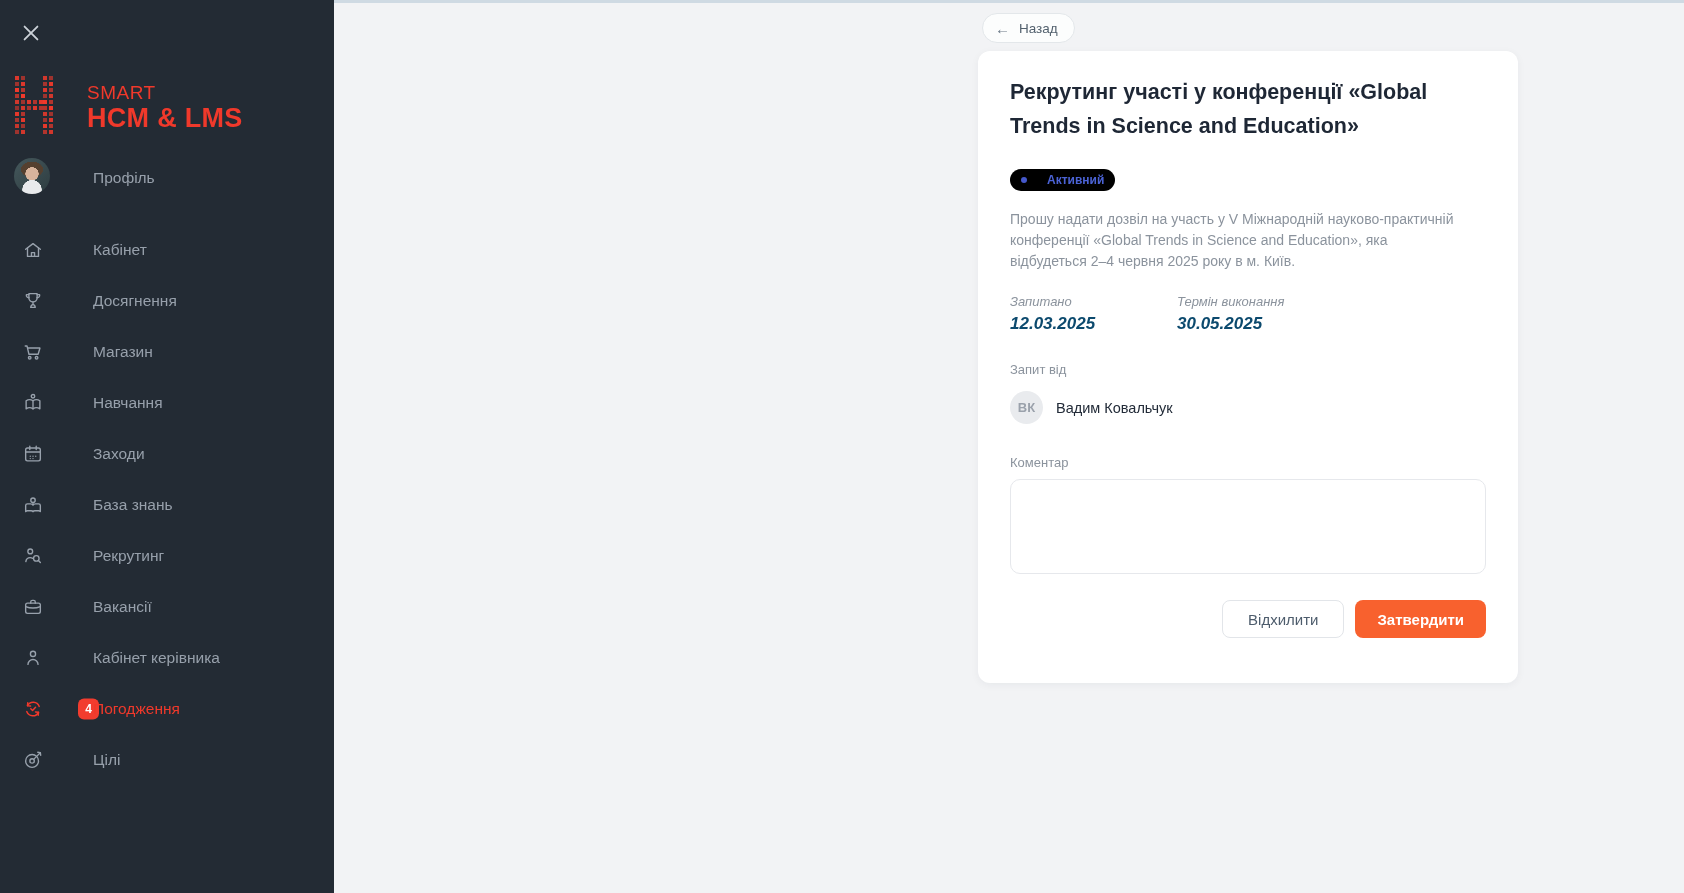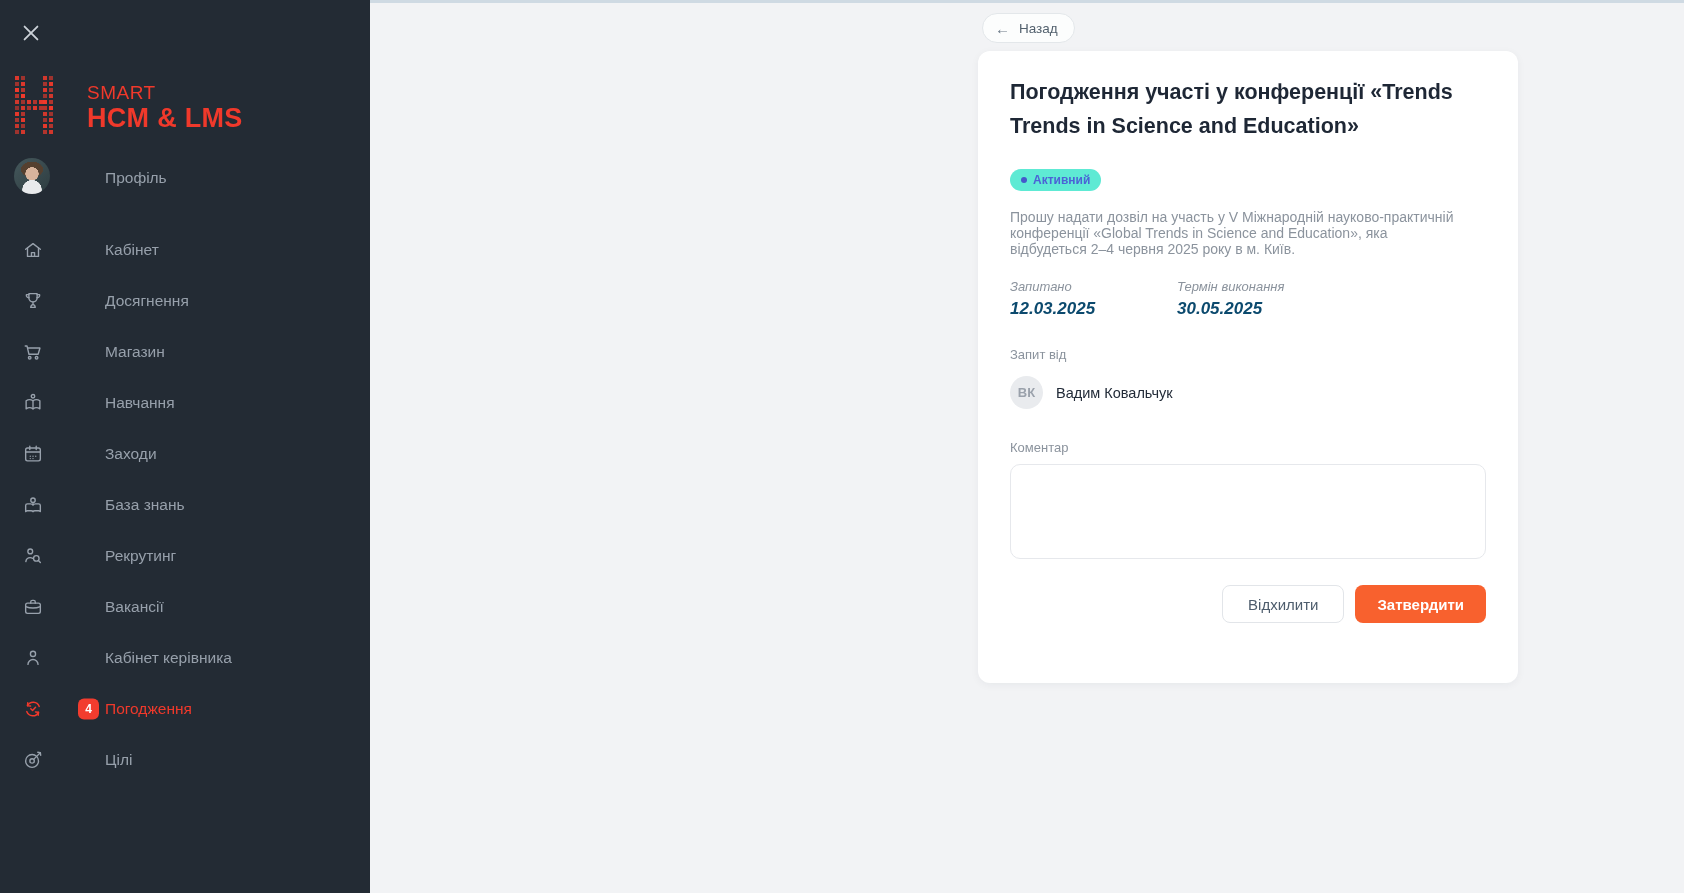--- a/index.html
+++ b/index.html
@@ -2,36 +2,36 @@
 <html><head>
 <meta charset="utf-8">
 <style>
   * { margin:0; padding:0; box-sizing:border-box; }
   html,body { width:1684px; height:893px; overflow:hidden;
     font-family:"Liberation Sans", sans-serif; background:#f2f3f5; }
 
   .topstrip { position:absolute; left:334px; top:0; right:0; height:3px; background:#cfdae3; }
 
   
-  .sidebar { position:absolute; left:0; top:0; width:370px; height:893px; background:#232b34; }
+  .sidebar { position:absolute; left:0; top:0; width:334px; height:893px; background:#232b34; }
   .close-btn { position:absolute; left:20px; top:22px; width:22px; height:22px; cursor:pointer; }
   .logo { position:absolute; left:15px; top:76px; display:flex; align-items:center; }
   .logo-text { margin-left:34px; color:#f0392b; }
   .logo-line1 { font-size:19px; font-weight:500; letter-spacing:.5px; line-height:22px; }
   .logo-line2 { font-size:27px; font-weight:700; letter-spacing:.3px; line-height:28px; }
 
   .profile-row { position:absolute; left:0; top:158px; width:334px; height:40px; cursor:pointer; }
   .profile-avatar { position:absolute; left:14px; top:0; width:36px; height:36px; border-radius:50%;
     background:
       radial-gradient(circle at 50% 88%, #e8eaec 0 26%, transparent 27%),
       radial-gradient(circle at 50% 44%, #d9b49c 0 24%, transparent 25%),
       radial-gradient(ellipse 58% 42% at 50% 32%, #55402f 0 52%, transparent 53%),
       linear-gradient(140deg, #45585c, #2d3c40);
   }
-  .profile-label, .nav-label { position:absolute; left:105px; top:50%; transform:translateY(-50%);
+  .profile-label, .nav-label { position:absolute; left:93px; top:50%; transform:translateY(-50%);
     font-size:15.5px; color:#97a0ab; }
 
   .nav { position:absolute; left:0; top:224px; width:334px; }
   .nav-item { position:relative; height:51px; cursor:pointer; }
   .nav-icon { position:absolute; left:22px; top:50%; transform:translateY(-50%); width:22px; height:22px; }
   .nav-item.active .nav-label { color:#f0392b; }
   .nav-badge { position:absolute; left:78px; top:50%; transform:translateY(-50%);
     min-width:21px; height:21px; border-radius:6px; background:#f23c2e; color:#fff;
     font-size:12px; font-weight:700; display:flex; align-items:center; justify-content:center; padding:0 5px; }
 
@@ -39,26 +39,26 @@
   .back-btn { position:absolute; left:982px; top:13px; height:30px; padding:0 16px 0 12px;
     display:flex; align-items:center; gap:9px; background:#fcfdfd; border:1px solid #e3e7ea;
     border-radius:15px; cursor:pointer; }
   .back-arrow { color:#6b7987; font-size:15px; line-height:1; }
   .back-label { font-size:13.5px; color:#53616e; }
 
   .card { position:absolute; left:978px; top:51px; width:540px; height:632px; background:#ffffff;
     border-radius:12px; box-shadow:0 2px 8px rgba(25,35,55,.05); padding:24px 32px; }
 
   .card-title { font-size:21.5px; line-height:34px; font-weight:700; color:#1e2735; }
-  .status-badge { display:inline-flex; align-items:center; gap:6px; margin-top:26px;
-    background:#5eead4; color:#4b63d6; border-radius:20px; padding:4px 11px;
+  .status-badge { display:inline-flex; align-items:center; gap:20px; margin-top:26px;
+    background:#000000; color:#4b63d6; border-radius:20px; padding:4px 11px;
     font-size:12px; font-weight:600; }
   .status-dot { width:6px; height:6px; border-radius:50%; background:#4558cb; }
 
-  .card-desc { margin-top:18px; width:452px; font-size:14px; line-height:16px; color:#8b939d; }
+  .card-desc { margin-top:18px; width:452px; font-size:14px; line-height:21px; color:#8b939d; }
 
   .dates-row { margin-top:22px; display:flex;font-style:italic; }
   .date-col { width:167px; }
   .field-label { font-size:13px; color:#8b939d; }
   .date-value { margin-top:5px; font-size:17px; font-weight:700; color:#0c4a6e; }
 
   .from-label { margin-top:28px; font-size:13px; color:#8b939d; }
   .requester-row { margin-top:14px; display:flex; align-items:center; }
   .requester-avatar { width:33px; height:33px; border-radius:50%; background:#e9ebee;
     display:flex; align-items:center; justify-content:center;
@@ -284,21 +284,21 @@
 
   </div>
 </div>
 
 <div class="back-btn">
   <span class="back-arrow">←</span>
   <span class="back-label">Назад</span>
 </div>
 
 <div class="card">
-  <div class="card-title">Погодження участі у конференції «Trends Trends in Science and Education»</div>
+  <div class="card-title">Рекрутинг участі у конференції «Global Trends in Science and Education»</div>
 
   <div>
     <span class="status-badge">
       <span class="status-dot"></span>
       <span>Активний</span>
     </span>
   </div>
 
   <div class="card-desc">Прошу надати дозвіл на участь у V Міжнародній науково-практичній конференції «Global Trends in Science and Education», яка відбудеться 2–4 червня 2025 року в м. Київ.</div>
 

